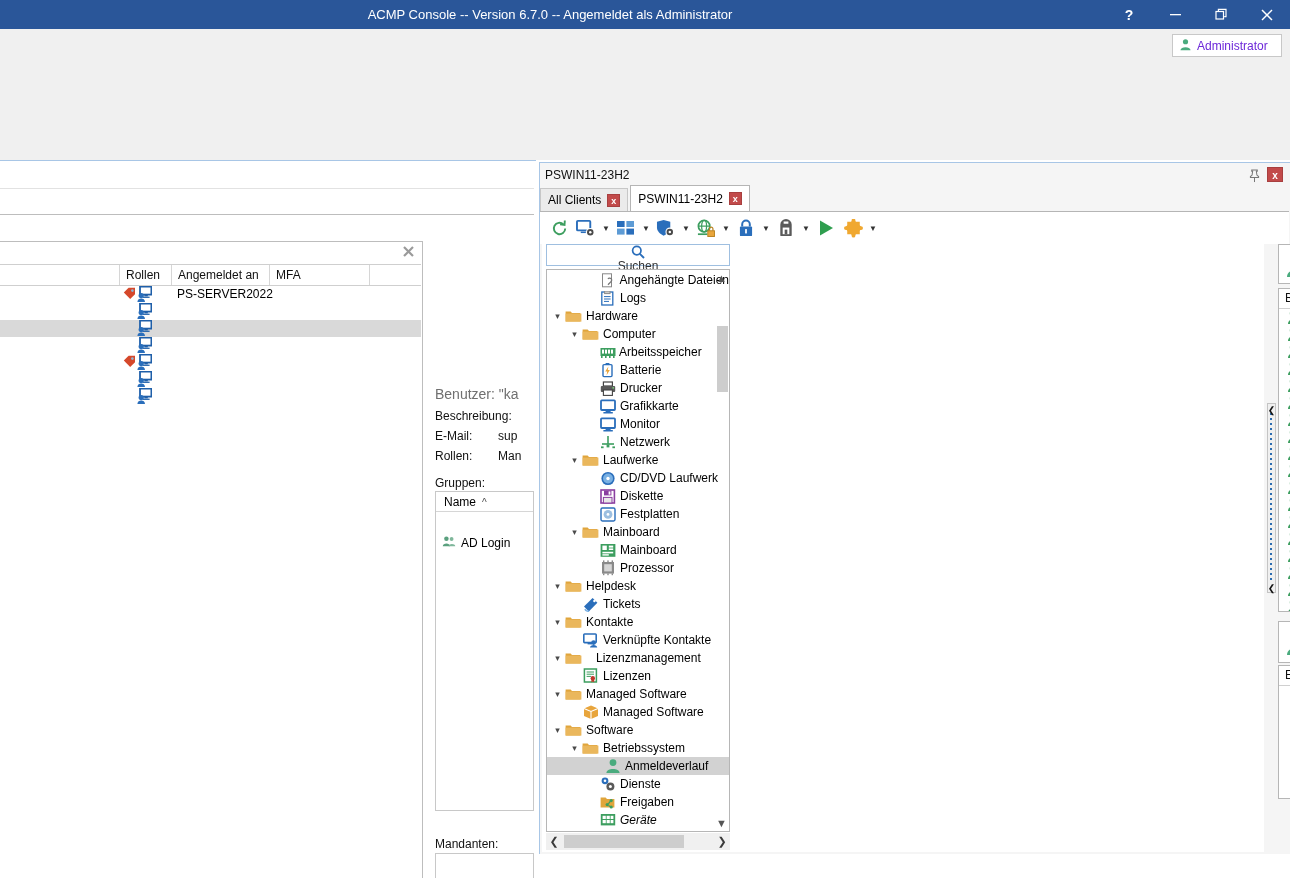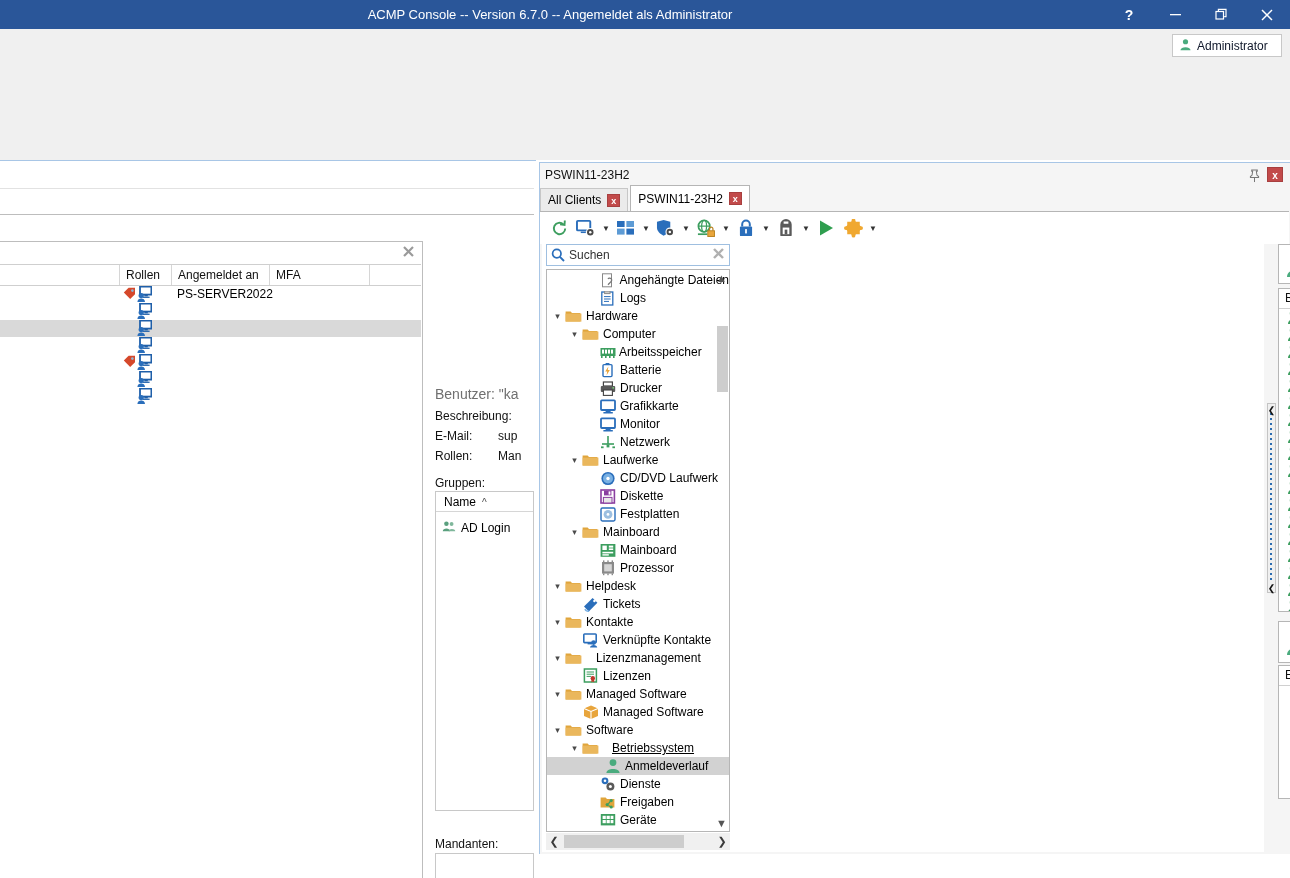--- a/index.html
+++ b/index.html
@@ -39,21 +39,21 @@
   .topstrip {
     position: absolute; left: 0; top: 29px; width: 1290px; height: 131px;
     background: #f0f0f0;
   }
   .userchip {
     position: absolute; right: 8px; top: 5px;
     height: 23px; min-width: 110px;
     background: #ffffff; border: 1px solid #c8c8c8;
     display: flex; align-items: center; gap: 5px;
     padding: 0 10px 0 6px;
-    color: #0f172a; font-size: 12px;
+    color: #6d28d9; font-size: 12px;
   }
   .collapse-chevron {
     position: absolute; right: 12px; top: 136px;
     color: #707070; font-size: 12px;
   }
 
   
   .left-region {
     position: absolute; left: 0; top: 160px; width: 536px; height: 690px;
     background: #ffffff;
@@ -173,21 +173,21 @@
             color: #333; font-size: 8px; }
 
   
   .treepanel {
     position: absolute; left: 2px; top: 81px; width: 722px; height: 608px;
     background: #ffffff;
   }
   .searchbox {
     position: absolute; left: 4px; top: 0px; width: 184px; height: 22px;
     border: 1px solid #9fbfe0; background: #ffffff;
-    display: flex; align-items: center;
+    display: flex; align-items: center; flex-direction: column;
   }
   .searchbox .sicon { width: 22px; display: flex; justify-content: center; }
   .searchbox .stext { flex: 1; font-size: 12px; color: #333; }
   .searchbox .sclear { width: 22px; text-align: center; color: #b0b0b0; font-size: 14px; font-weight: bold; }
 
   .treebox {
     position: absolute; left: 4px; top: 25px; width: 184px; height: 563px;
     border: 1px solid #b6b6b6; background: #ffffff; overflow: hidden;
   }
   .tree-scroll-up, .tree-scroll-dn {
@@ -403,21 +403,21 @@
       <div class="bp-row" style="top:208px;">E-Mail:</div>
       <div class="bp-val" style="left:66px;top:208px;">sup</div>
       <div class="bp-row" style="top:228px;">Rollen:</div>
       <div class="bp-val" style="left:66px;top:228px;">Man</div>
 
       <div class="bp-sublabel" style="top:255px;">Gruppen:</div>
       <div class="bp-box" style="left:3px;top:270px;width:99px;height:320px;">
         <div class="bp-box-head">
           <span>Name</span><span class="sort-caret">^</span>
         </div>
-        <div class="bp-item" style="top:28px;">
+        <div class="bp-item" style="top:43px;">
           <span>
             <svg width="14" height="13" viewBox="0 0 16 15">
               <circle cx="5" cy="4.2" r="2.6" fill="#5aa07e"></circle>
                 <circle cx="11" cy="4.6" r="2.2" fill="#7fb79b"></circle>
               <path d="M0.8 13 C0.8 8.8 9.2 8.8 9.2 13 Z" fill="#5aa07e"></path>
               <path d="M7.6 13 C7.6 9.6 15.2 9.6 15.2 13 Z" fill="#7fb79b"></path>
             </svg>
           </span>
           <span>AD Login</span>
         </div>
@@ -878,21 +878,21 @@
             </div>
             <div class="tnode" style="top: 469px;">
               <span style="width: 17px;"></span>
               <span class="exp">▾</span>
               <span class="ticon">
                 <svg width="17" height="15" viewBox="0 0 17 15">
                   <path d="M0.6 2.4h5l1.4 1.6h8.4v8.6H0.6Z" fill="#e0a53c"></path>
                   <path d="M0.6 4.6h15.8v8H0.6Z" fill="#eab75c"></path>
                 </svg>
               </span>
-              <span style="margin-left: 12px; text-decoration: underline;">Betriebssystem</span>
+              <span style="margin-left: 3px;">Betriebssystem</span>
             </div>
             <div class="tnode sel" style="top: 487px; padding-left: 9px;">
               <span style="width: 34px;"></span>
               <span class="exp"></span>
               <span class="ticon">
                 <svg width="16" height="16" viewBox="0 0 16 16">
                   <circle cx="8" cy="4.6" r="3.4" fill="#4aab7e"></circle>
                   <path d="M1.4 15 C1.4 9.6 14.6 9.6 14.6 15 Z" fill="#4aab7e"></path>
                 </svg>
               </span>
@@ -933,21 +933,21 @@
                 <svg width="16" height="16" viewBox="0 0 16 16">
                   <rect x="0.8" y="2" width="14.4" height="11.4" fill="#3d9e5f"></rect>
                   <rect x="2.6" y="3.8" width="3.2" height="3.2" fill="#fff"></rect>
                   <rect x="6.6" y="3.8" width="3.2" height="3.2" fill="#fff"></rect>
                   <rect x="10.6" y="3.8" width="2.8" height="3.2" fill="#fff"></rect>
                   <rect x="2.6" y="8" width="3.2" height="3.2" fill="#fff"></rect>
                   <rect x="6.6" y="8" width="3.2" height="3.2" fill="#fff"></rect>
                   <rect x="10.6" y="8" width="2.8" height="3.2" fill="#fff"></rect>
                 </svg>
               </span>
-              <span style="margin-left: 3px;">Geräte</span>
+              <span style="margin-left: 3px; font-style: italic;">Geräte</span>
             </div>
           </div>
         <div class="tree-scroll-up" style="top:2px;">▲</div>
         <div class="tree-vthumb" style="top:56px;height:66px;"></div>
         <div class="tree-scroll-dn" style="bottom:2px;">▼</div>
       </div>
 
       <div class="tree-hscroll">
         <span class="arr" style="width:16px;text-align:center;color:#3a3a3a;font-size:11px;">❮</span>
         <span class="thumb"></span>

